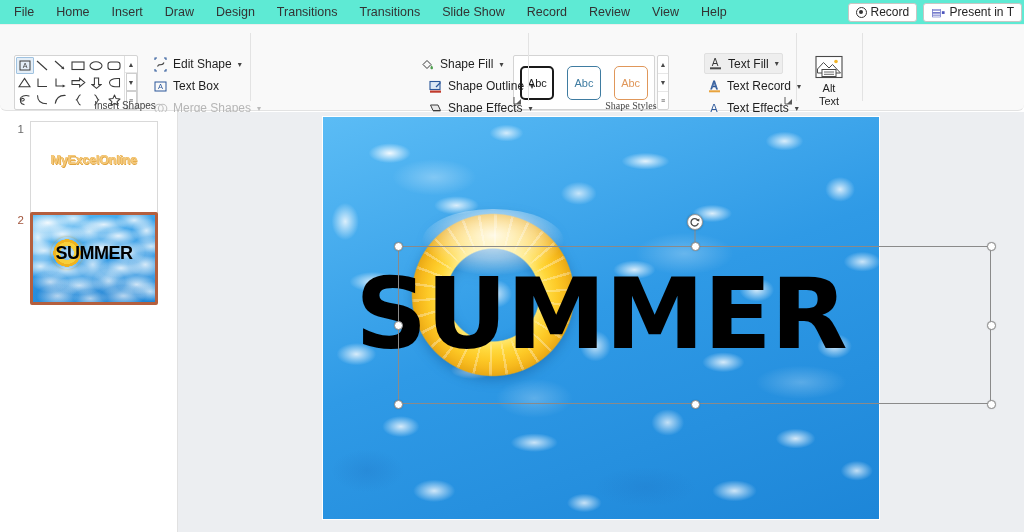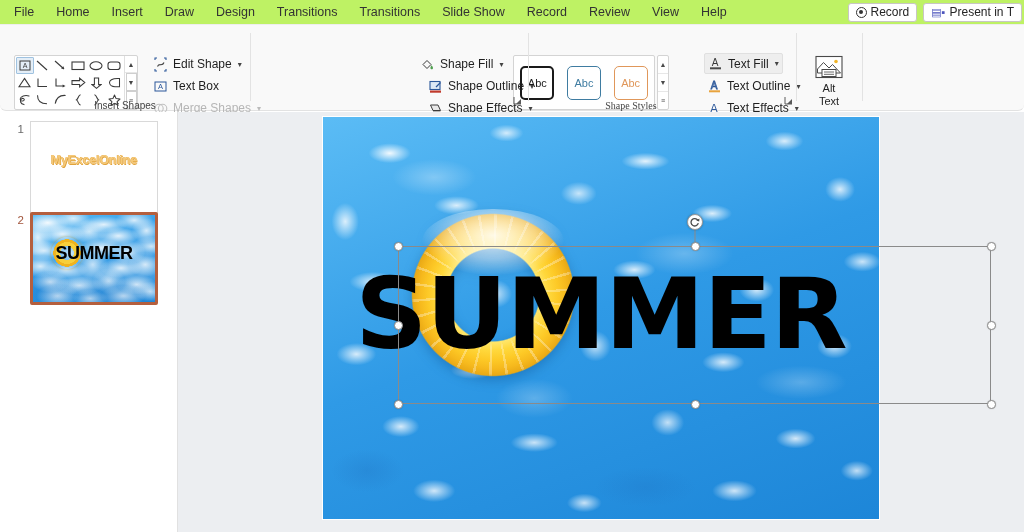--- a/index.html
+++ b/index.html
@@ -9,21 +9,21 @@
     overflow: hidden;
     font-family: "Liberation Sans", sans-serif;
     background: #ffffff;
     -webkit-font-smoothing: antialiased;
   }
   #app { position: relative; width: 1024px; height: 532px; background: #fff; }
 
   
   .tabbar {
     position: absolute; left: 0; top: 0; width: 1024px; height: 24px;
-    background: #bef264; display: flex; align-items: center;
+    background: #5eead4; display: flex; align-items: center;
   }
   .tab {
     font-size: 12.5px; color: #333333; padding: 0 11px; height: 24px;
     line-height: 24px; white-space: nowrap; cursor: default;
   }
   .tab.first { padding-left: 14px; }
   .tab.active {
     color: #b7472a; font-weight: 400;
     border-bottom: 2px solid #c0504d;
   }
@@ -545,21 +545,21 @@
         <span class="chev">▾</span>
       </div>
 
       <div class="cmd" style="left:175px; top:51px;">
         <span class="ci">
           <svg width="15" height="15" viewBox="0 0 15 15">
               <text x="7" y="10" font-size="10" text-anchor="middle" fill="none" stroke="#2b579a" stroke-width="0.8" font-family="Liberation Sans, sans-serif">A</text>
               <rect x="2" y="11.3" width="11" height="2" fill="#e8a33d"></rect>
             </svg>
         </span>
-        <span>Text Outline</span>
+        <span>Text Record</span>
         <span class="chev">▾</span>
       </div>
 
       <div class="cmd" style="left:175px; top:73px;">
         <span class="ci">
           <svg width="15" height="15" viewBox="0 0 15 15">
               <text x="7" y="11.5" font-size="12" text-anchor="middle" fill="#2b579a" font-family="Liberation Sans, sans-serif">A</text>
             </svg>
         </span>
         <span>Text Effects</span>

